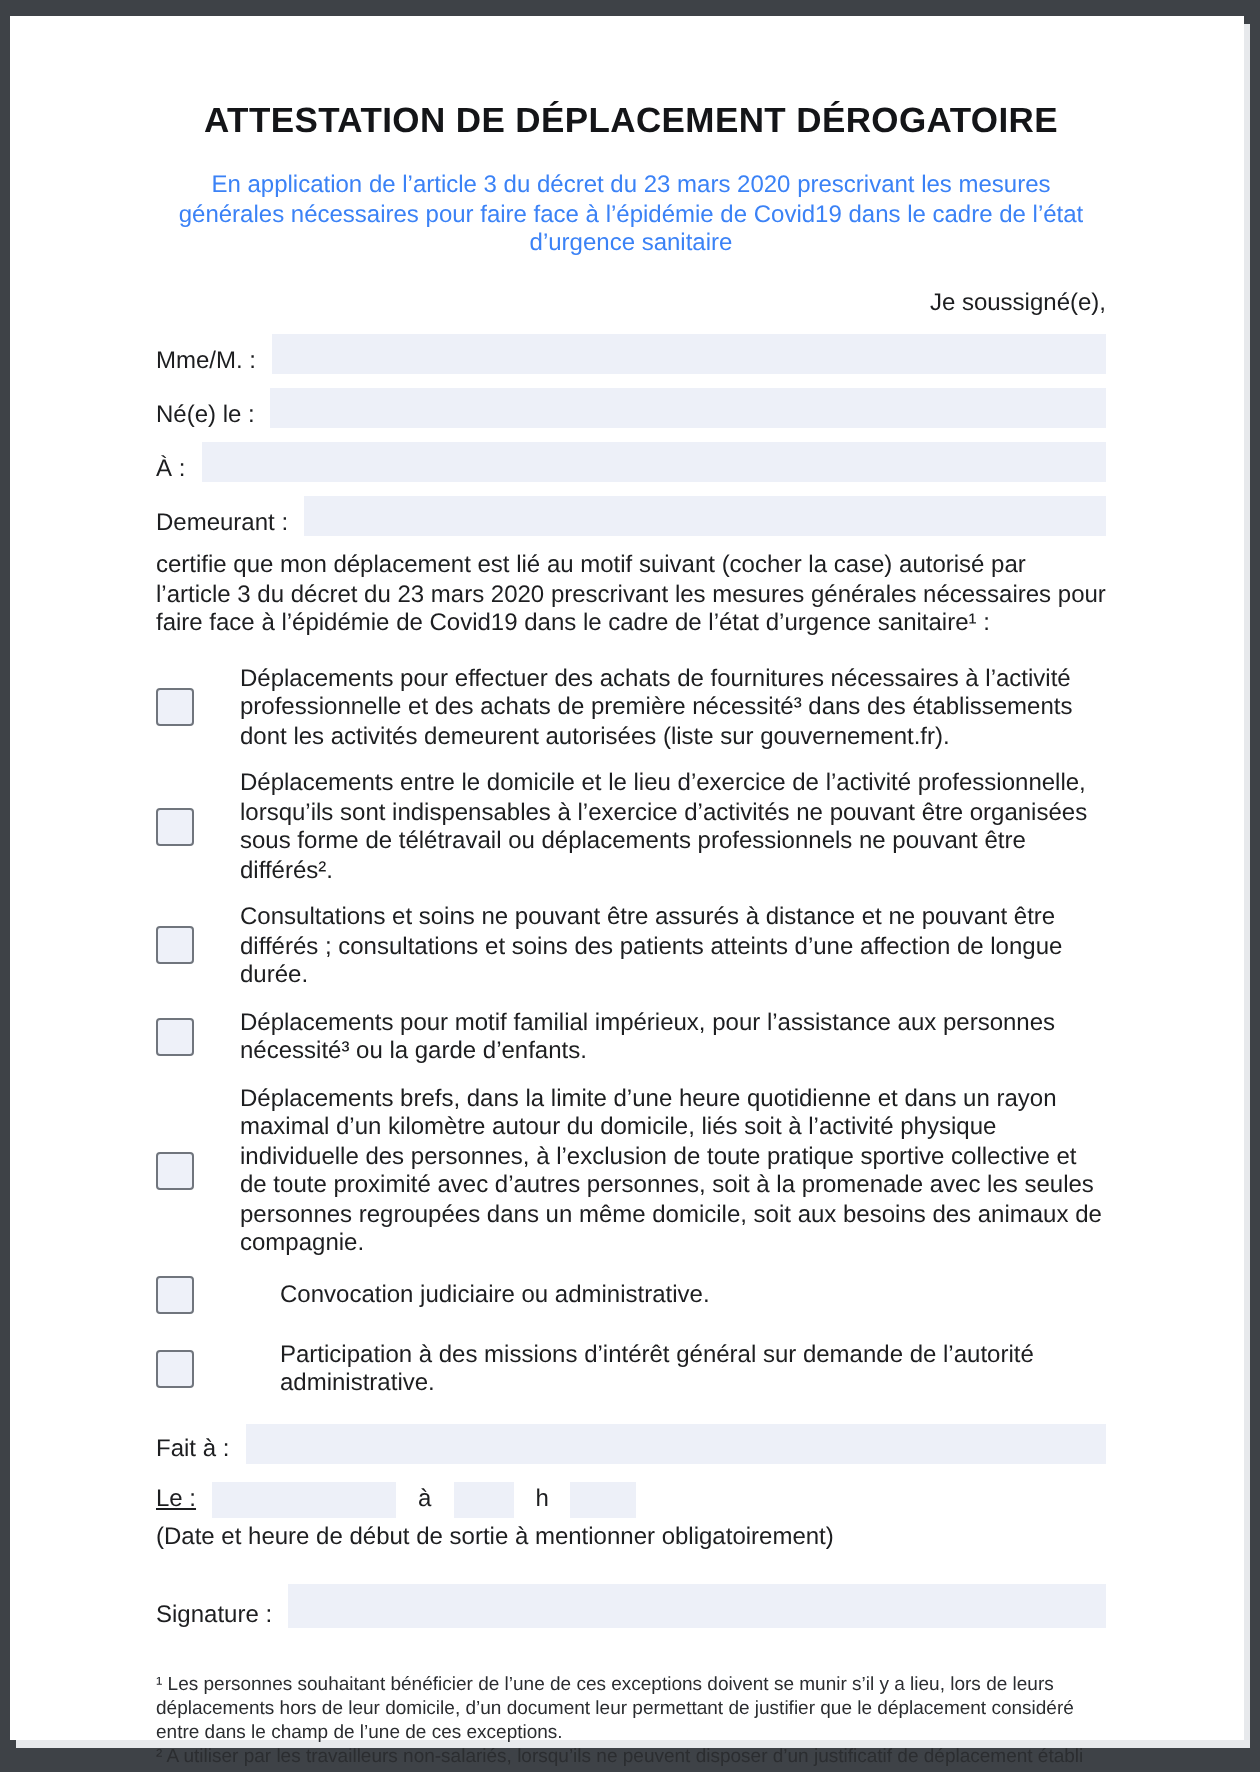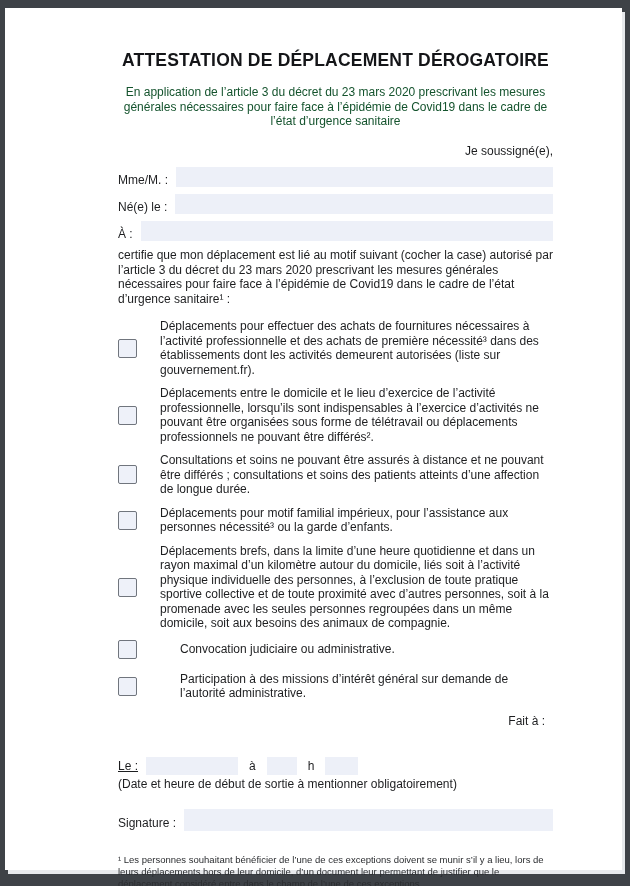--- a/index.html
+++ b/index.html
@@ -14,40 +14,39 @@
     width: 630px; height: 886px;
     background: #3e4247;
     overflow: hidden;
   }
   .page {
     position: absolute;
     left: 5px; top: 8px;
     width: 617px; height: 862px;
     background: #ffffff;
     box-shadow: 3px 4px 0 #e7e9ec;
-    padding-left: 40px;
   }
   .content {
     padding: 42px 69px 0 73px;
     font-size: 12px;
     line-height: 14.5px;
   }
   .doc-title {
     text-align: center;
     font-size: 17.5px;
     font-weight: bold;
     letter-spacing: 0.2px;
     line-height: 20px;
     margin-bottom: 15px;
     color: #141518;
   }
   .doc-subtitle {
     text-align: center;
     margin: 0 2px 15px 2px;
-    color: #14532d;
+    color: #3b82f6;
   }
   .intro { margin-bottom: 9px; text-align: right; }
   .field-row {
     display: flex;
     align-items: flex-end;
     margin-bottom: 7px;
   }
   .field-row .label { white-space: nowrap; margin-right: 8px; }
   .fill-field {
     background: #edf0f8;
@@ -64,21 +63,21 @@
   .reason-row.single { margin-bottom: 13px; gap: 20px; }
   .checkbox {
     flex: 0 0 auto;
     width: 19px; height: 19px;
     background: #eef1f9;
     border: 1px solid #70757d;
     border-radius: 2px;
     margin-right: 23px;
   }
   .reason-text { flex: 1 1 auto; }
-  .fait-row { margin-top: 6px; margin-bottom: 0; flex-direction: column; }
+  .fait-row { margin-top: 6px; margin-bottom: 0; }
   .le-row {
     display: flex;
     align-items: center;
     margin-top: 9px;
   }
   .le-row .label { margin-right: 8px; text-decoration: underline; }
   .le-date { flex: 0 0 92px; height: 18px; background: #edf0f8; }
   .le-sep { margin: 0 11px; }
   .le-hour { flex: 0 0 30px; height: 18px; background: #edf0f8; }
   .le-min  { flex: 0 0 33px; height: 18px; background: #edf0f8; }
@@ -108,20 +107,24 @@
       <div class="field-row">
         <span class="label">Mme/M. :</span>
         <div class="fill-field"></div>
       </div>
       <div class="field-row">
         <span class="label">Né(e) le :</span>
         <div class="fill-field"></div>
       </div>
       <div class="field-row">
         <span class="label">À :</span>
+        <div class="fill-field"></div>
+      </div>
+      <div class="field-row">
+        <span class="label">Demeurant :</span>
         <div class="fill-field"></div>
       </div>
 
       <p class="certify">certifie que mon déplacement est lié au motif suivant (cocher la case) autorisé par l’article 3 du décret du 23 mars 2020 prescrivant les mesures générales nécessaires pour faire face à l’épidémie de Covid19 dans le cadre de l’état d’urgence sanitaire¹ :</p>
 
       <div class="reason-row">
         <div class="checkbox"></div>
         <p class="reason-text">Déplacements pour effectuer des achats de fournitures nécessaires à l’activité professionnelle et des achats de première nécessité³ dans des établissements dont les activités demeurent autorisées (liste sur gouvernement.fr).</p>
       </div>
       <div class="reason-row">

